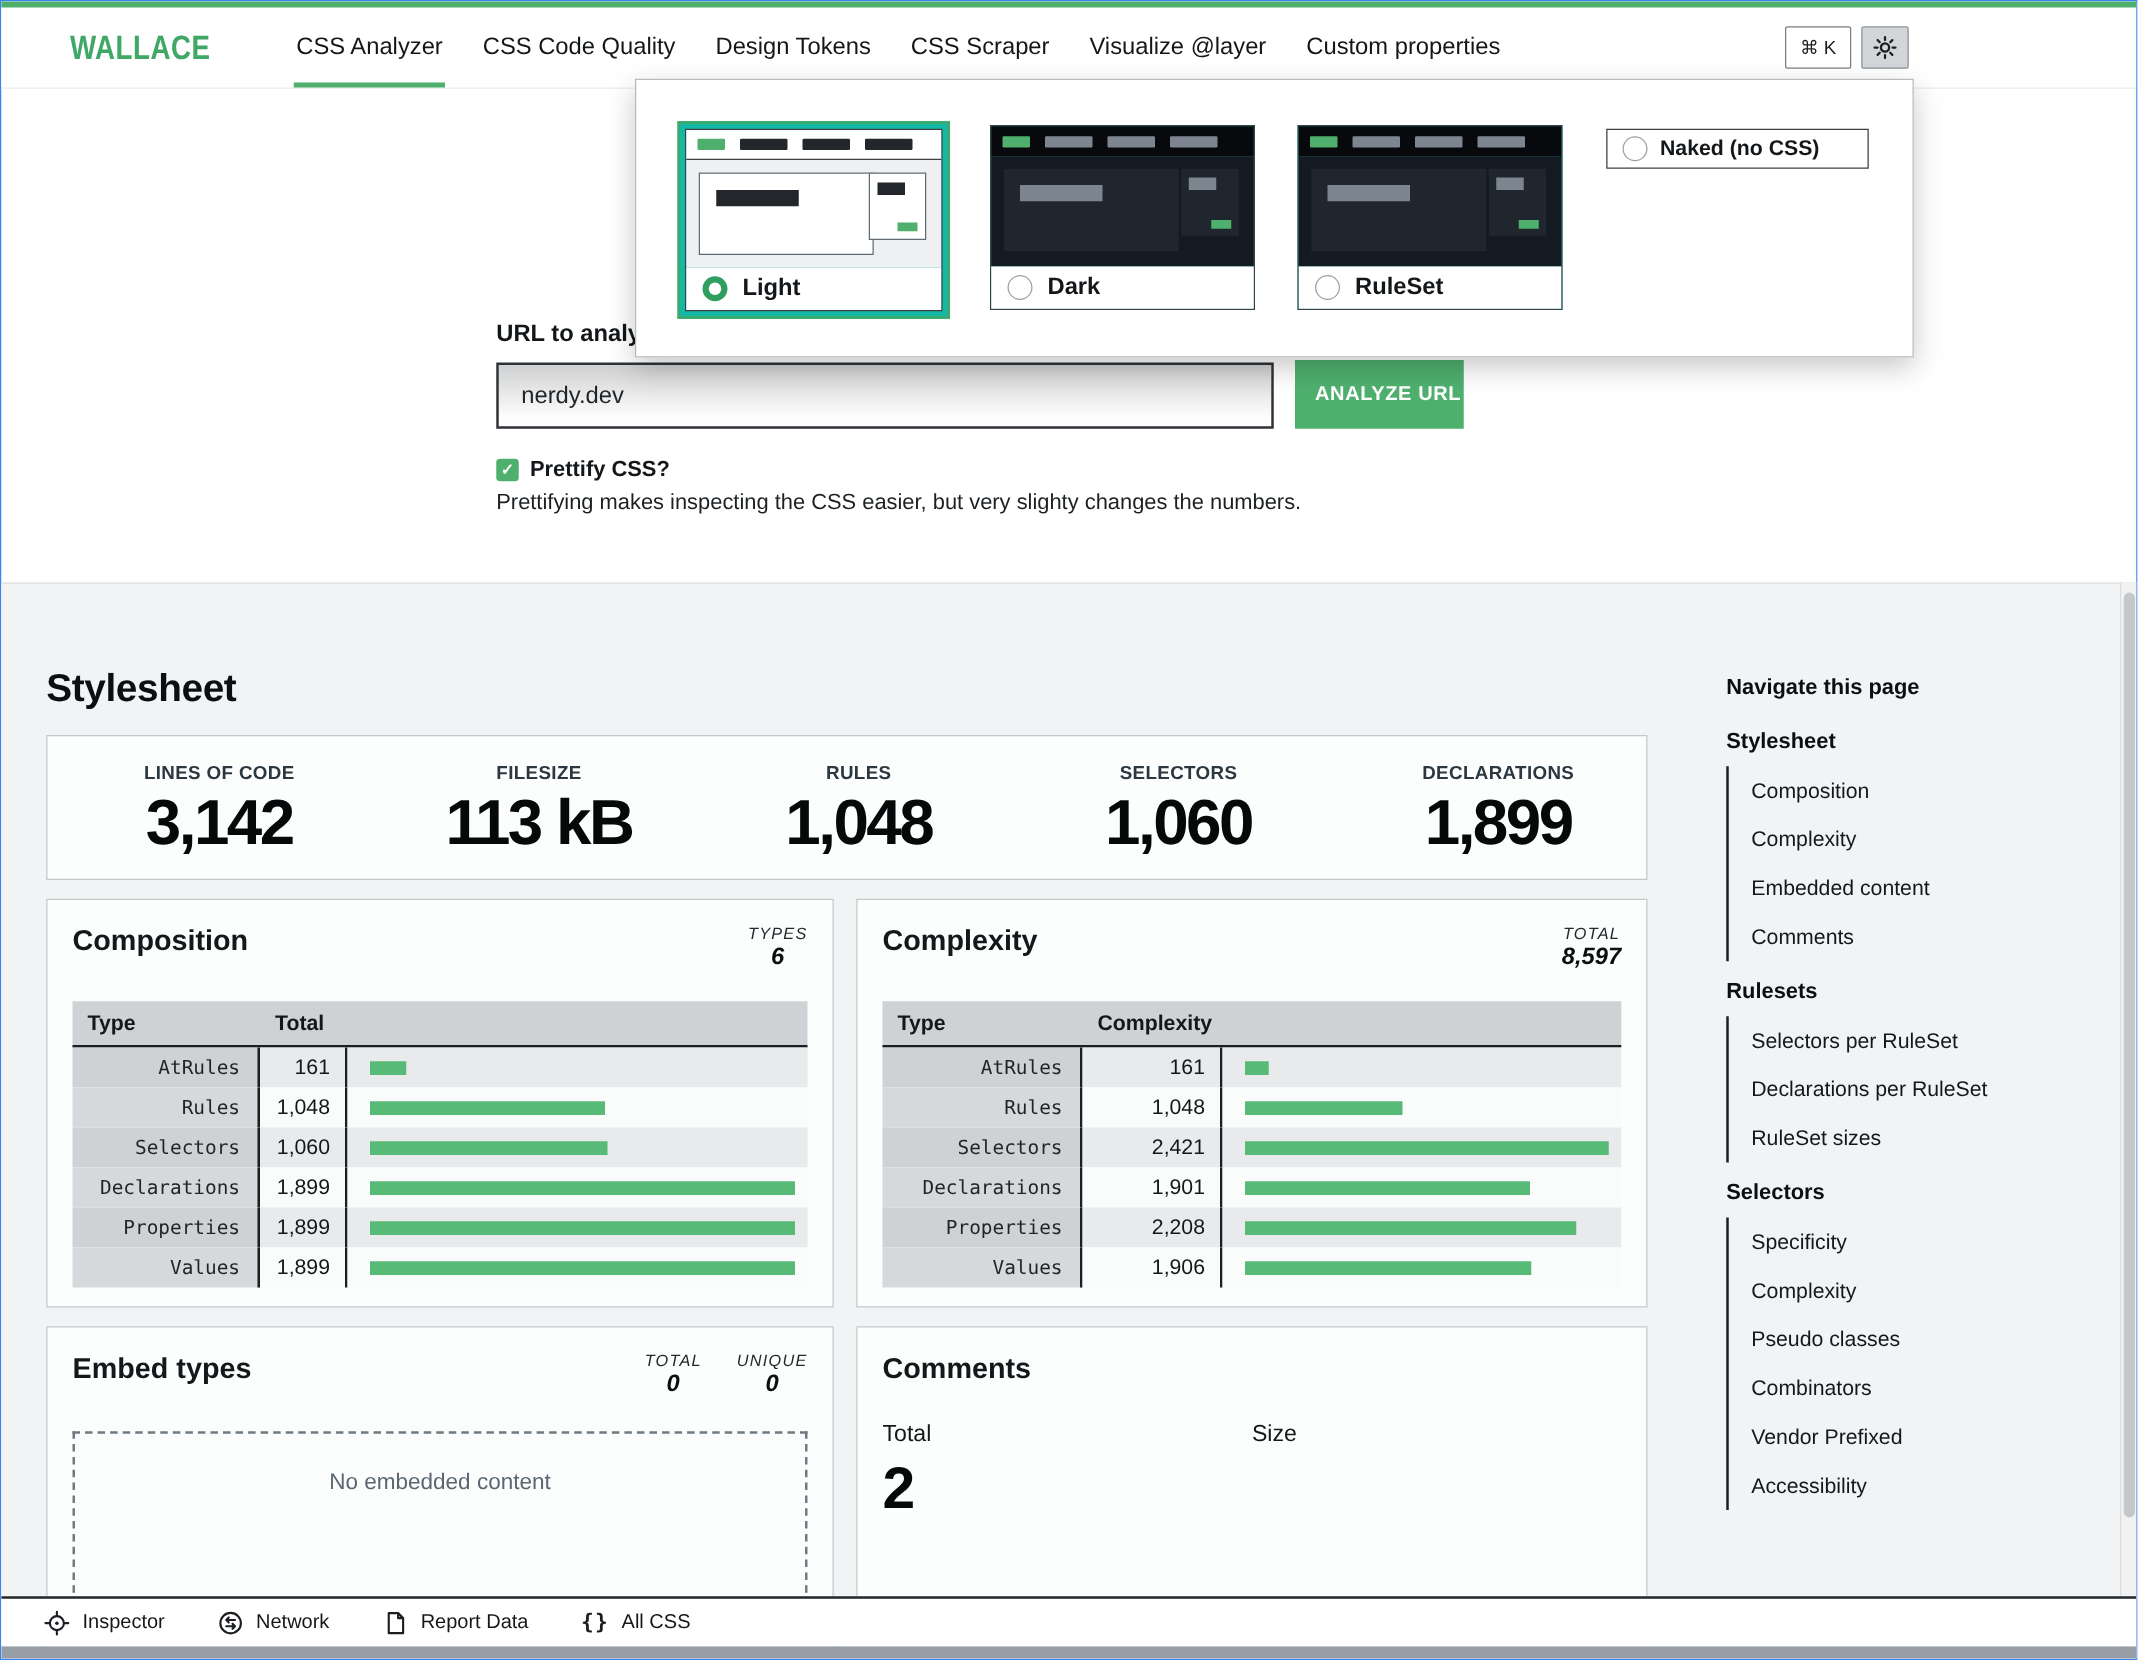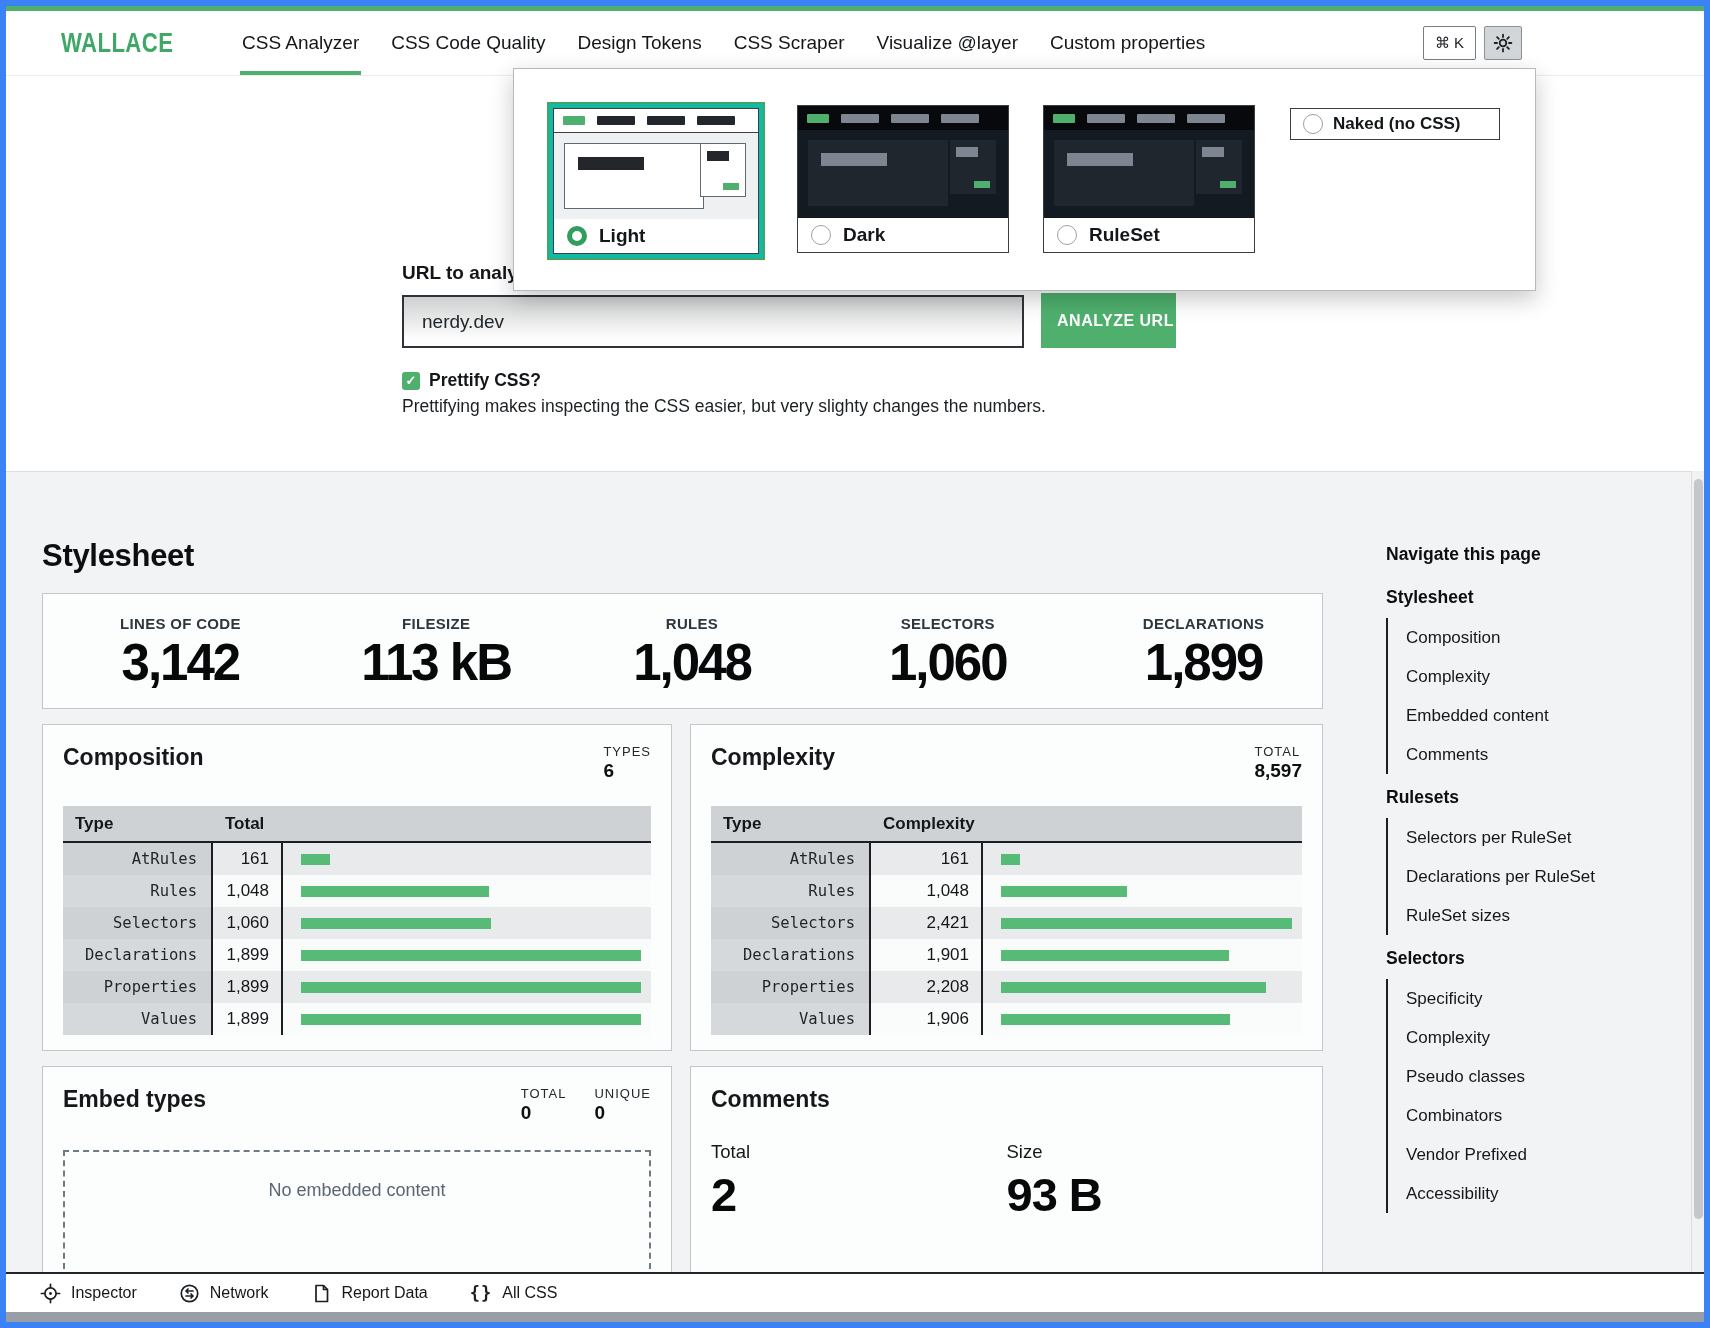--- a/index.html
+++ b/index.html
@@ -1,20 +1,20 @@
 <!DOCTYPE html>
 <html><head>
 <meta charset="utf-8">
 <style>
   * { margin:0; padding:0; box-sizing:border-box; }
   html,body { background:#e8e8e8; }
   body { font-family:"Liberation Sans", sans-serif; }
   .page {
     position:relative; width:1710px; height:1328px; background:#fff;
-    border:6px solid #3b82f6; overflow:hidden;
+    border:1px solid #3b82f6; overflow:hidden;
   }
   
   .green-strip { position:absolute; top:0; left:0; right:0; height:5px; background:#4fb06e; z-index:5; }
   .topbar {
     position:absolute; top:5px; left:0; right:0; height:65px; background:#fff;
     display:flex; align-items:center; border-bottom:1px solid #ececec; z-index:4;
   }
   .logo {
     margin-left:55px; font-size:27px; font-weight:800; color:#3fa866;
     letter-spacing:0.5px; transform:scaleX(0.82); transform-origin:left center; white-space:nowrap; cursor:pointer;
@@ -110,21 +110,21 @@
   .stat { flex:1; padding:21px 0 0 19px;text-align:center; }
   .stat-label { font-size:15px; font-weight:700; color:#2d3740; letter-spacing:0.3px; }
   .stat-value { font-size:51px; font-weight:800; color:#070809; letter-spacing:-2px; margin-top:1px; }
   .card { position:absolute; background:#fcfdfd; border:1px solid #c3c7ca; padding:19px 20px; }
   .card.comp { left:36px; top:252px; width:630px; height:327px; }
   .card.complx { left:684px; top:252px; width:633px; height:327px; }
   .card.embed { left:36px; top:594px; width:630px; height:260px; }
   .card.commnt { left:684px; top:594px; width:633px; height:260px; }
   .card-head { display:flex; justify-content:space-between; align-items:flex-start; }
   .card-title { font-size:23px; font-weight:600; color:#15181b; }
-  .meta { text-align:left; }
+  .meta { text-align:center;font-style:italic; }
   .meta-label { font-size:13px; letter-spacing:1px; color:#23282c; }
   .meta-value { font-size:19px; font-weight:700; color:#0c0e10; margin-top:1px; }
   .meta-group { display:flex; gap:28px; }
   
   .dtable { margin-top:24px; }
   .thead { display:flex; background:#ced2d4; height:37px; align-items:center; border-bottom:2px solid #1b1f23; }
   .thead .hcell { font-size:17px; font-weight:700; color:#14171a; padding-left:12px; }
   .trow { display:flex; height:32px; }
   .trow:nth-child(odd)  .val, .trow:nth-child(odd)  .barc { background:#fafbfb; }
   .trow:nth-child(even) .val, .trow:nth-child(even) .barc { background:#e8eaeb; }
@@ -452,21 +452,20 @@
       <div class="card-head">
         <div class="card-title">Comments</div>
       </div>
       <div class="comments-grid">
         <div class="cmt-col">
           <div class="cmt-label">Total</div>
           <div class="cmt-value">2</div>
         </div>
         <div class="cmt-col">
           <div class="cmt-label">Size</div>
-          <div class="cmt-value">93 B</div>
         </div>
       </div>
     </div>
 
     <div class="toc">
       <div class="toc-title">Navigate this page</div>
       <div class="toc-h">Stylesheet</div>
       <div class="toc-group">
         <div class="toc-item">Composition</div>
         <div class="toc-item">Complexity</div>

